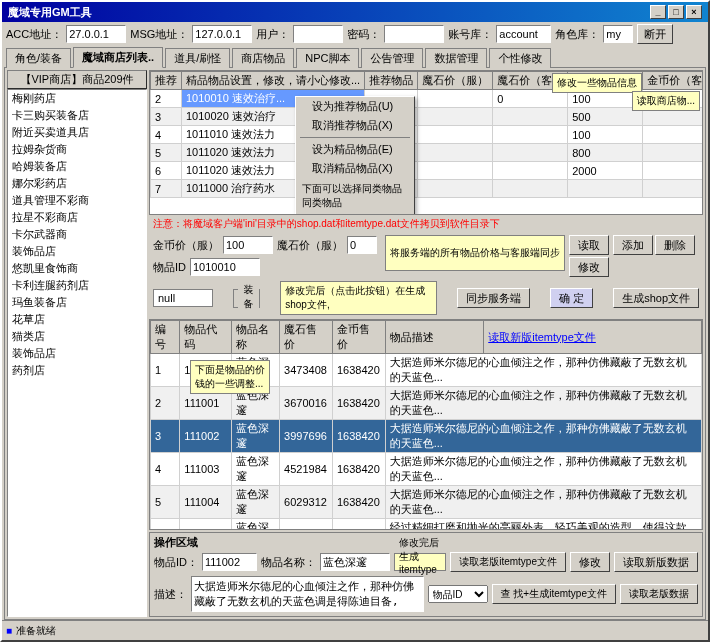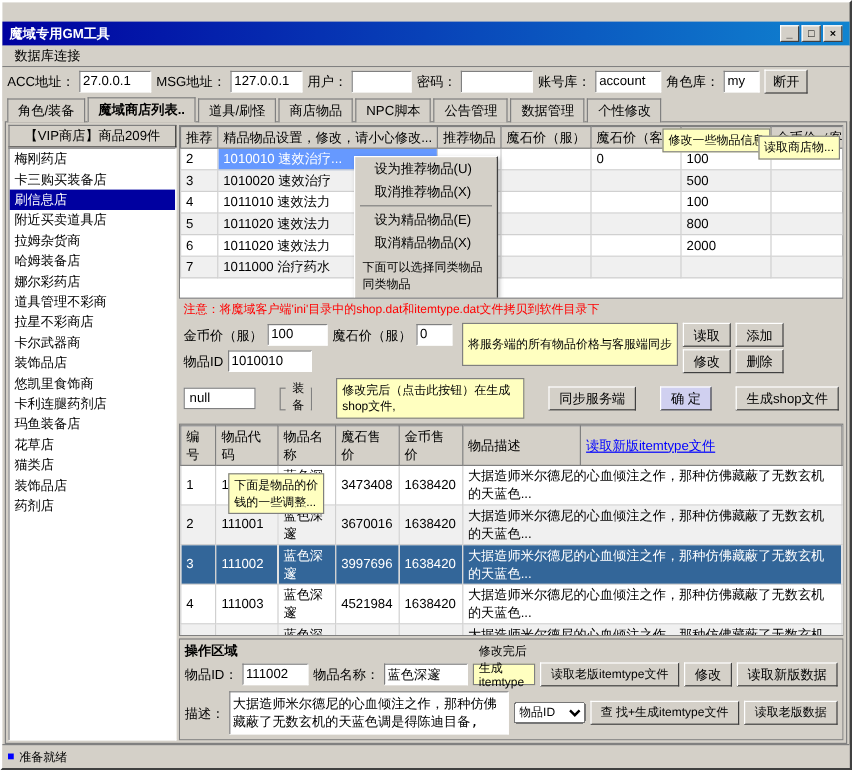--- a/index.html
+++ b/index.html
@@ -25,21 +25,20 @@
       background: linear-gradient(to right, #0000a0, #1084d0);
       color: white;
       padding: 3px 6px;
       font-size: 11px;
       font-weight: bold;
       display: flex;
       align-items: center;
       justify-content: space-between;
       height: 20px;
       flex-shrink: 0;
-      margin-top: 16px;
     }
     .title-bar-buttons {
       display: flex;
       gap: 2px;
     }
     .title-btn {
       width: 16px;
       height: 14px;
       background: #d4d0c8;
       border: 1px solid;
@@ -352,23 +351,20 @@
 
   <div class="title-bar">
     <span>魔域专用GM工具</span>
     <div class="title-bar-buttons">
       <div class="title-btn">_</div>
       <div class="title-btn">□</div>
       <div class="title-btn">×</div>
     </div>
   </div>
 
-  <div class="menu-bar">
-    <span class="menu-item">数据库连接</span>
-  </div>
 
   <div class="toolbar-row">
     <span class="toolbar-label">ACC地址：</span>
     <input class="toolbar-input" style="width: 60px;" value="27.0.0.1">
     <span class="toolbar-label">MSG地址：</span>
     <input class="toolbar-input" style="width: 60px;" value="127.0.0.1">
     <span class="toolbar-label">用户：</span>
     <input class="toolbar-input" style="width: 50px;" value="">
     <span class="toolbar-label">密码：</span>
     <input class="toolbar-input" style="width: 60px;" type="password" value="">
@@ -391,21 +387,20 @@
   </div>
 
   <div class="tab-content">
     <div class="main-content">
 
       <div class="left-panel">
         <div class="vip-header">【VIP商店】商品209件</div>
         <div class="shop-list">
           <div class="shop-item">梅刚药店</div>
           <div class="shop-item">卡三购买装备店</div>
-          <div class="shop-item selected">刷信息店</div>
           <div class="shop-item">附近买卖道具店</div>
           <div class="shop-item">拉姆杂货商</div>
           <div class="shop-item">哈姆装备店</div>
           <div class="shop-item">娜尔彩药店</div>
           <div class="shop-item">道具管理不彩商</div>
           <div class="shop-item">拉星不彩商店</div>
           <div class="shop-item">卡尔武器商</div>
           <div class="shop-item">装饰品店</div>
           <div class="shop-item">悠凯里食饰商</div>
           <div class="shop-item">卡利连腿药剂店</div>
@@ -499,21 +494,21 @@
             <div style="padding: 4px 6px; font-size:10px; color:#000;">
               <div>下面可以选择同类物品</div>
               <div>同类物品</div>
             </div>
           </div>
 
           <div style="position:absolute; top:2px; right:60px; background:#ffffc0; border:1px solid #808080; padding:2px 4px; font-size:10px; white-space:nowrap;">
             <span>修改一些物品信息</span>
           </div>
 
-          <div style="position:absolute; top:8px; right:2px; background:#ffffc0; border:1px solid #808080; padding:2px 4px; font-size:10px; white-space:nowrap;">
+          <div style="position:absolute; top:20px; right:2px; background:#ffffc0; border:1px solid #808080; padding:2px 4px; font-size:10px; white-space:nowrap;">
             <span>读取商店物...</span>
           </div>
         </div>
 
         <div class="note-text">注意：将魔域客户端'ini'目录中的shop.dat和itemtype.dat文件拷贝到软件目录下</div>
 
         <div style="display:flex; align-items:flex-start; gap:4px; padding: 2px 4px;">
           <div style="display:flex; flex-direction:column; gap:2px;">
             <div class="form-row">
               <span class="form-label">金币价（服）</span>
@@ -529,21 +524,21 @@
 
           <div style="background:#ffffc0; border:1px solid #808080; padding:2px 4px; font-size:10px; margin-left:4px; height:36px; display:flex; align-items:center;">
             <span>将服务端的所有物品价格与客服端同步</span>
           </div>
 
           <div style="display:flex; flex-direction:column; gap:2px;">
             <button class="action-btn">读取</button>
             <button class="action-btn">修改</button>
           </div>
 
-          <div style="display:flex; flex-direction:column; gap:2px;">
+          <div style="display:flex; flex-direction:row; gap:2px;">
             <button class="action-btn">添加</button>
             <button class="action-btn">删除</button>
           </div>
         </div>
 
         <div style="padding: 2px 4px; display:flex; align-items:center; gap:20px;">
           <div style="border:1px solid #808080; padding:2px 4px; min-width:60px; background:white; font-size:11px;">null</div>
 
           <div style="border:1px solid #808080; padding:2px 8px; position:relative; font-size:11px;">
             <span style="position:absolute; top:-7px; left:4px; background:#d4d0c8; padding:0 2px; font-size:10px;text-align:center;">装 备</span>

